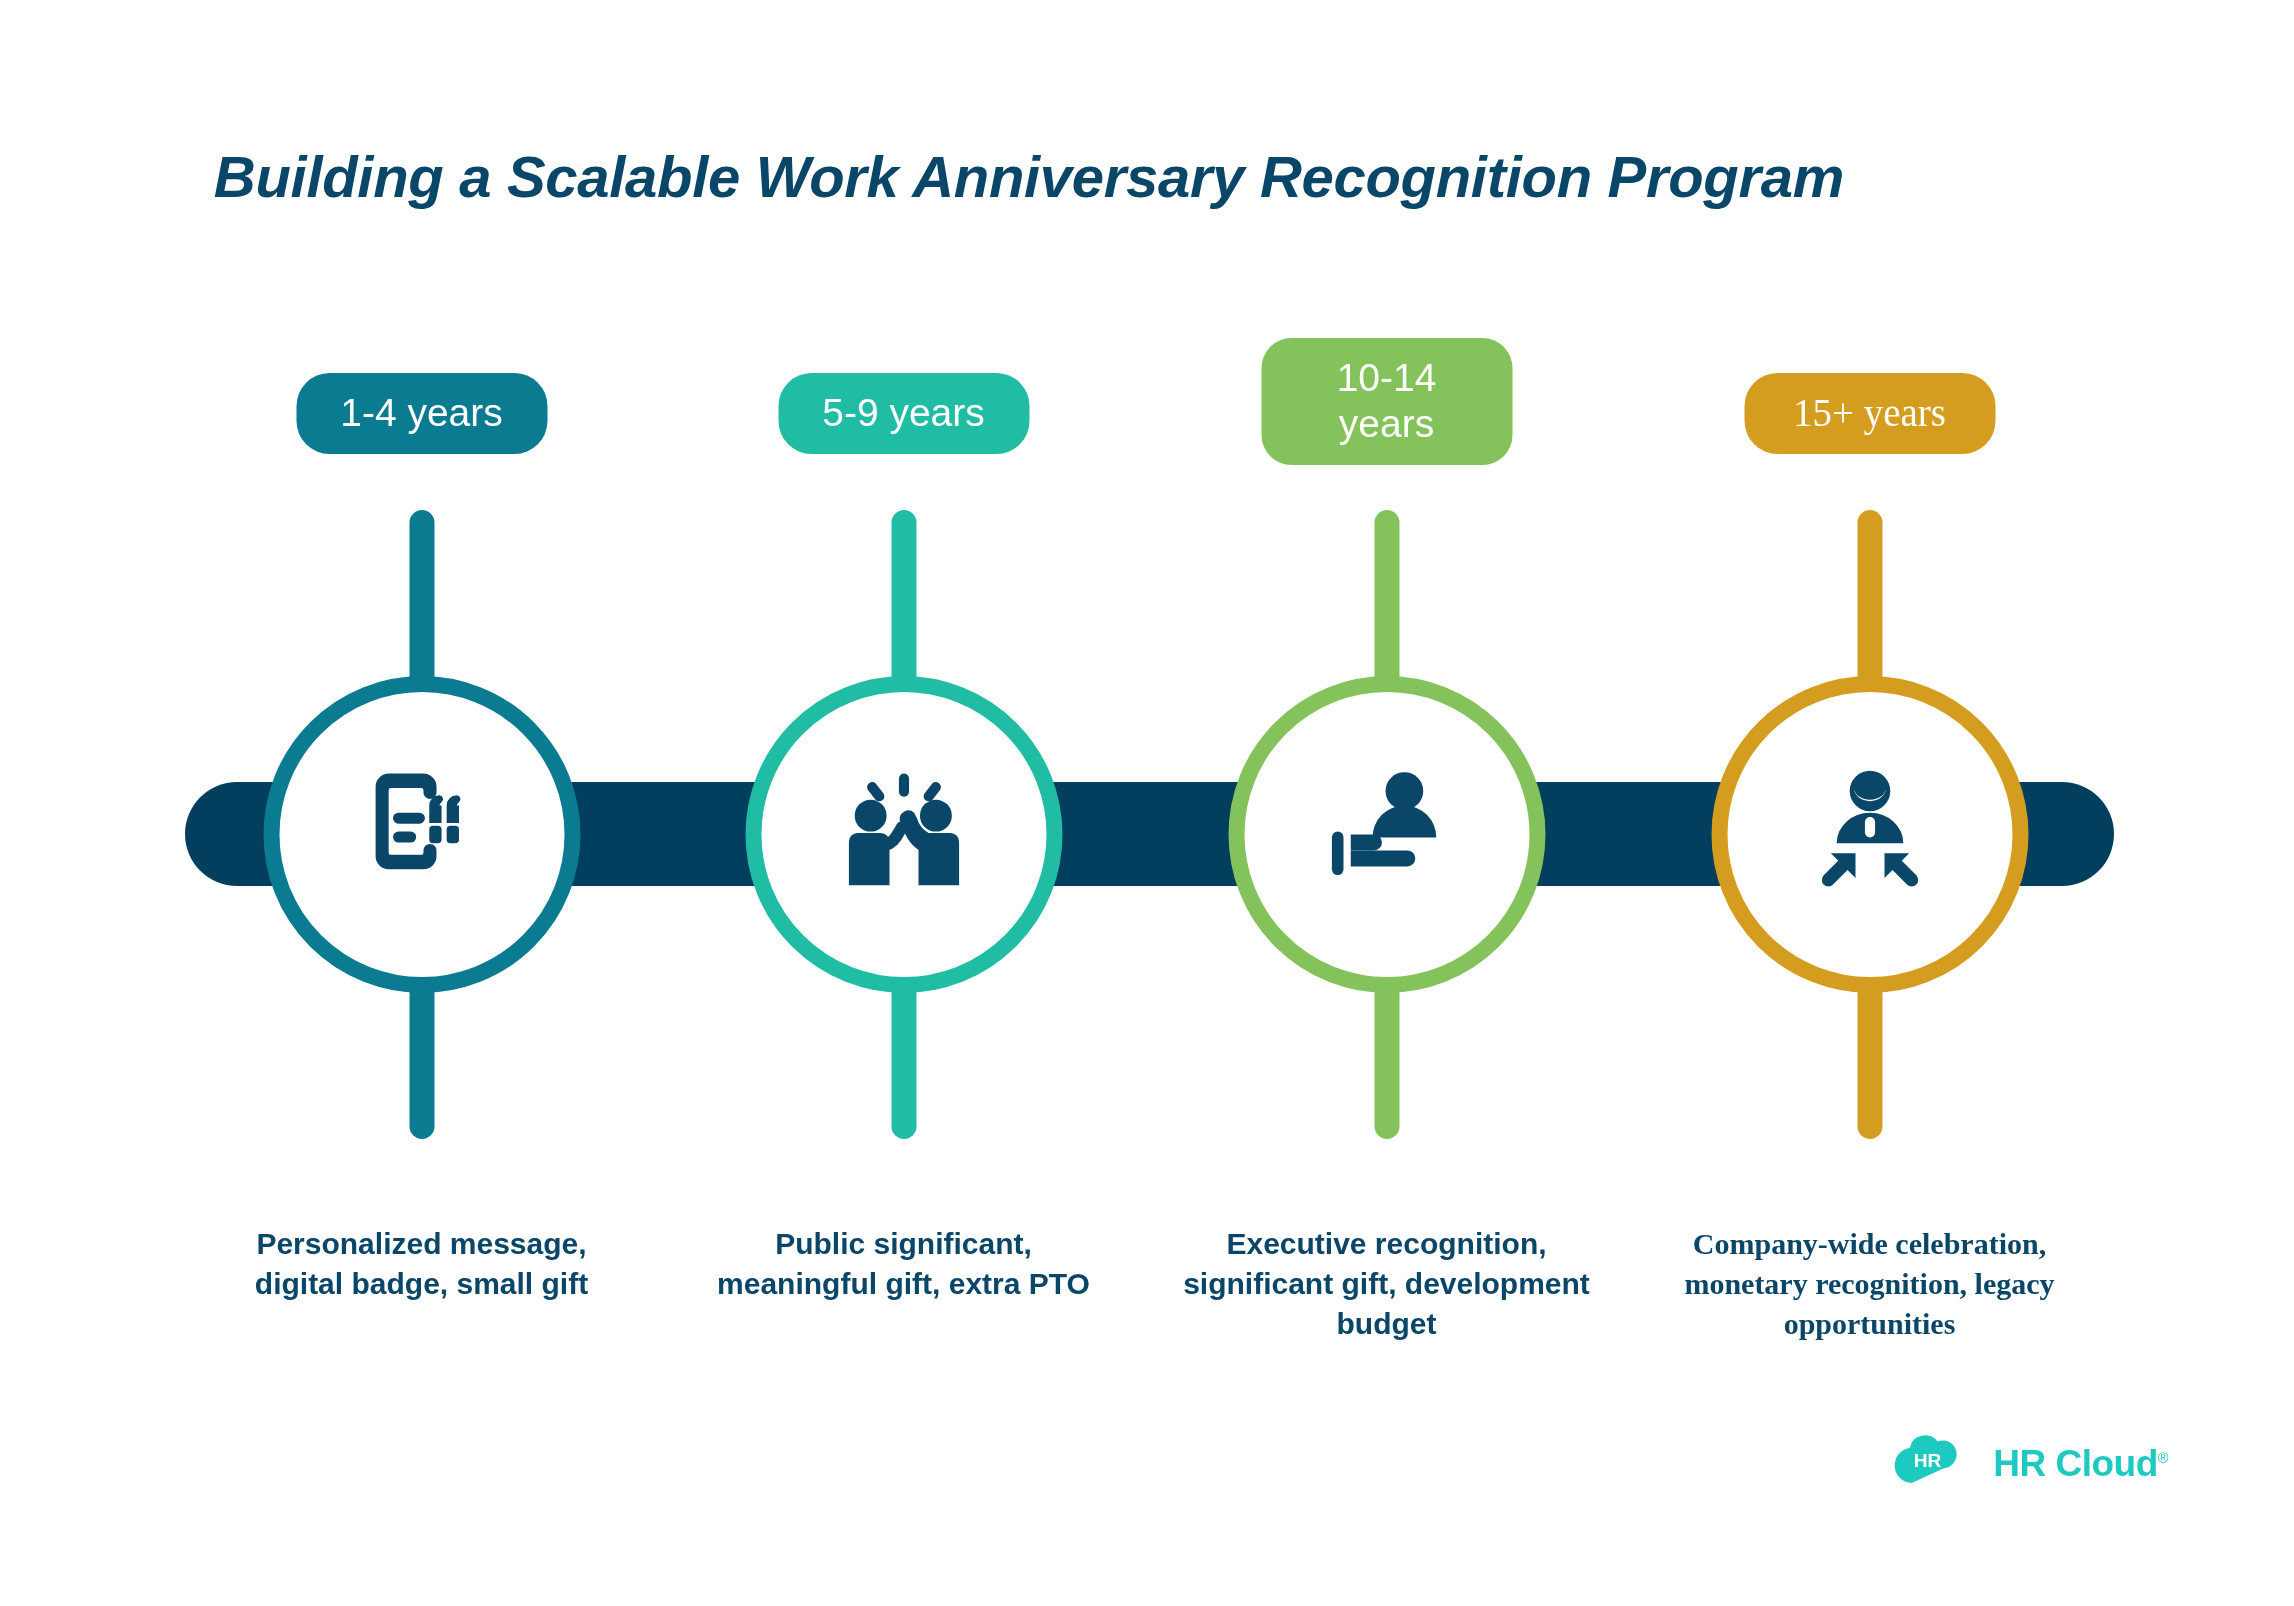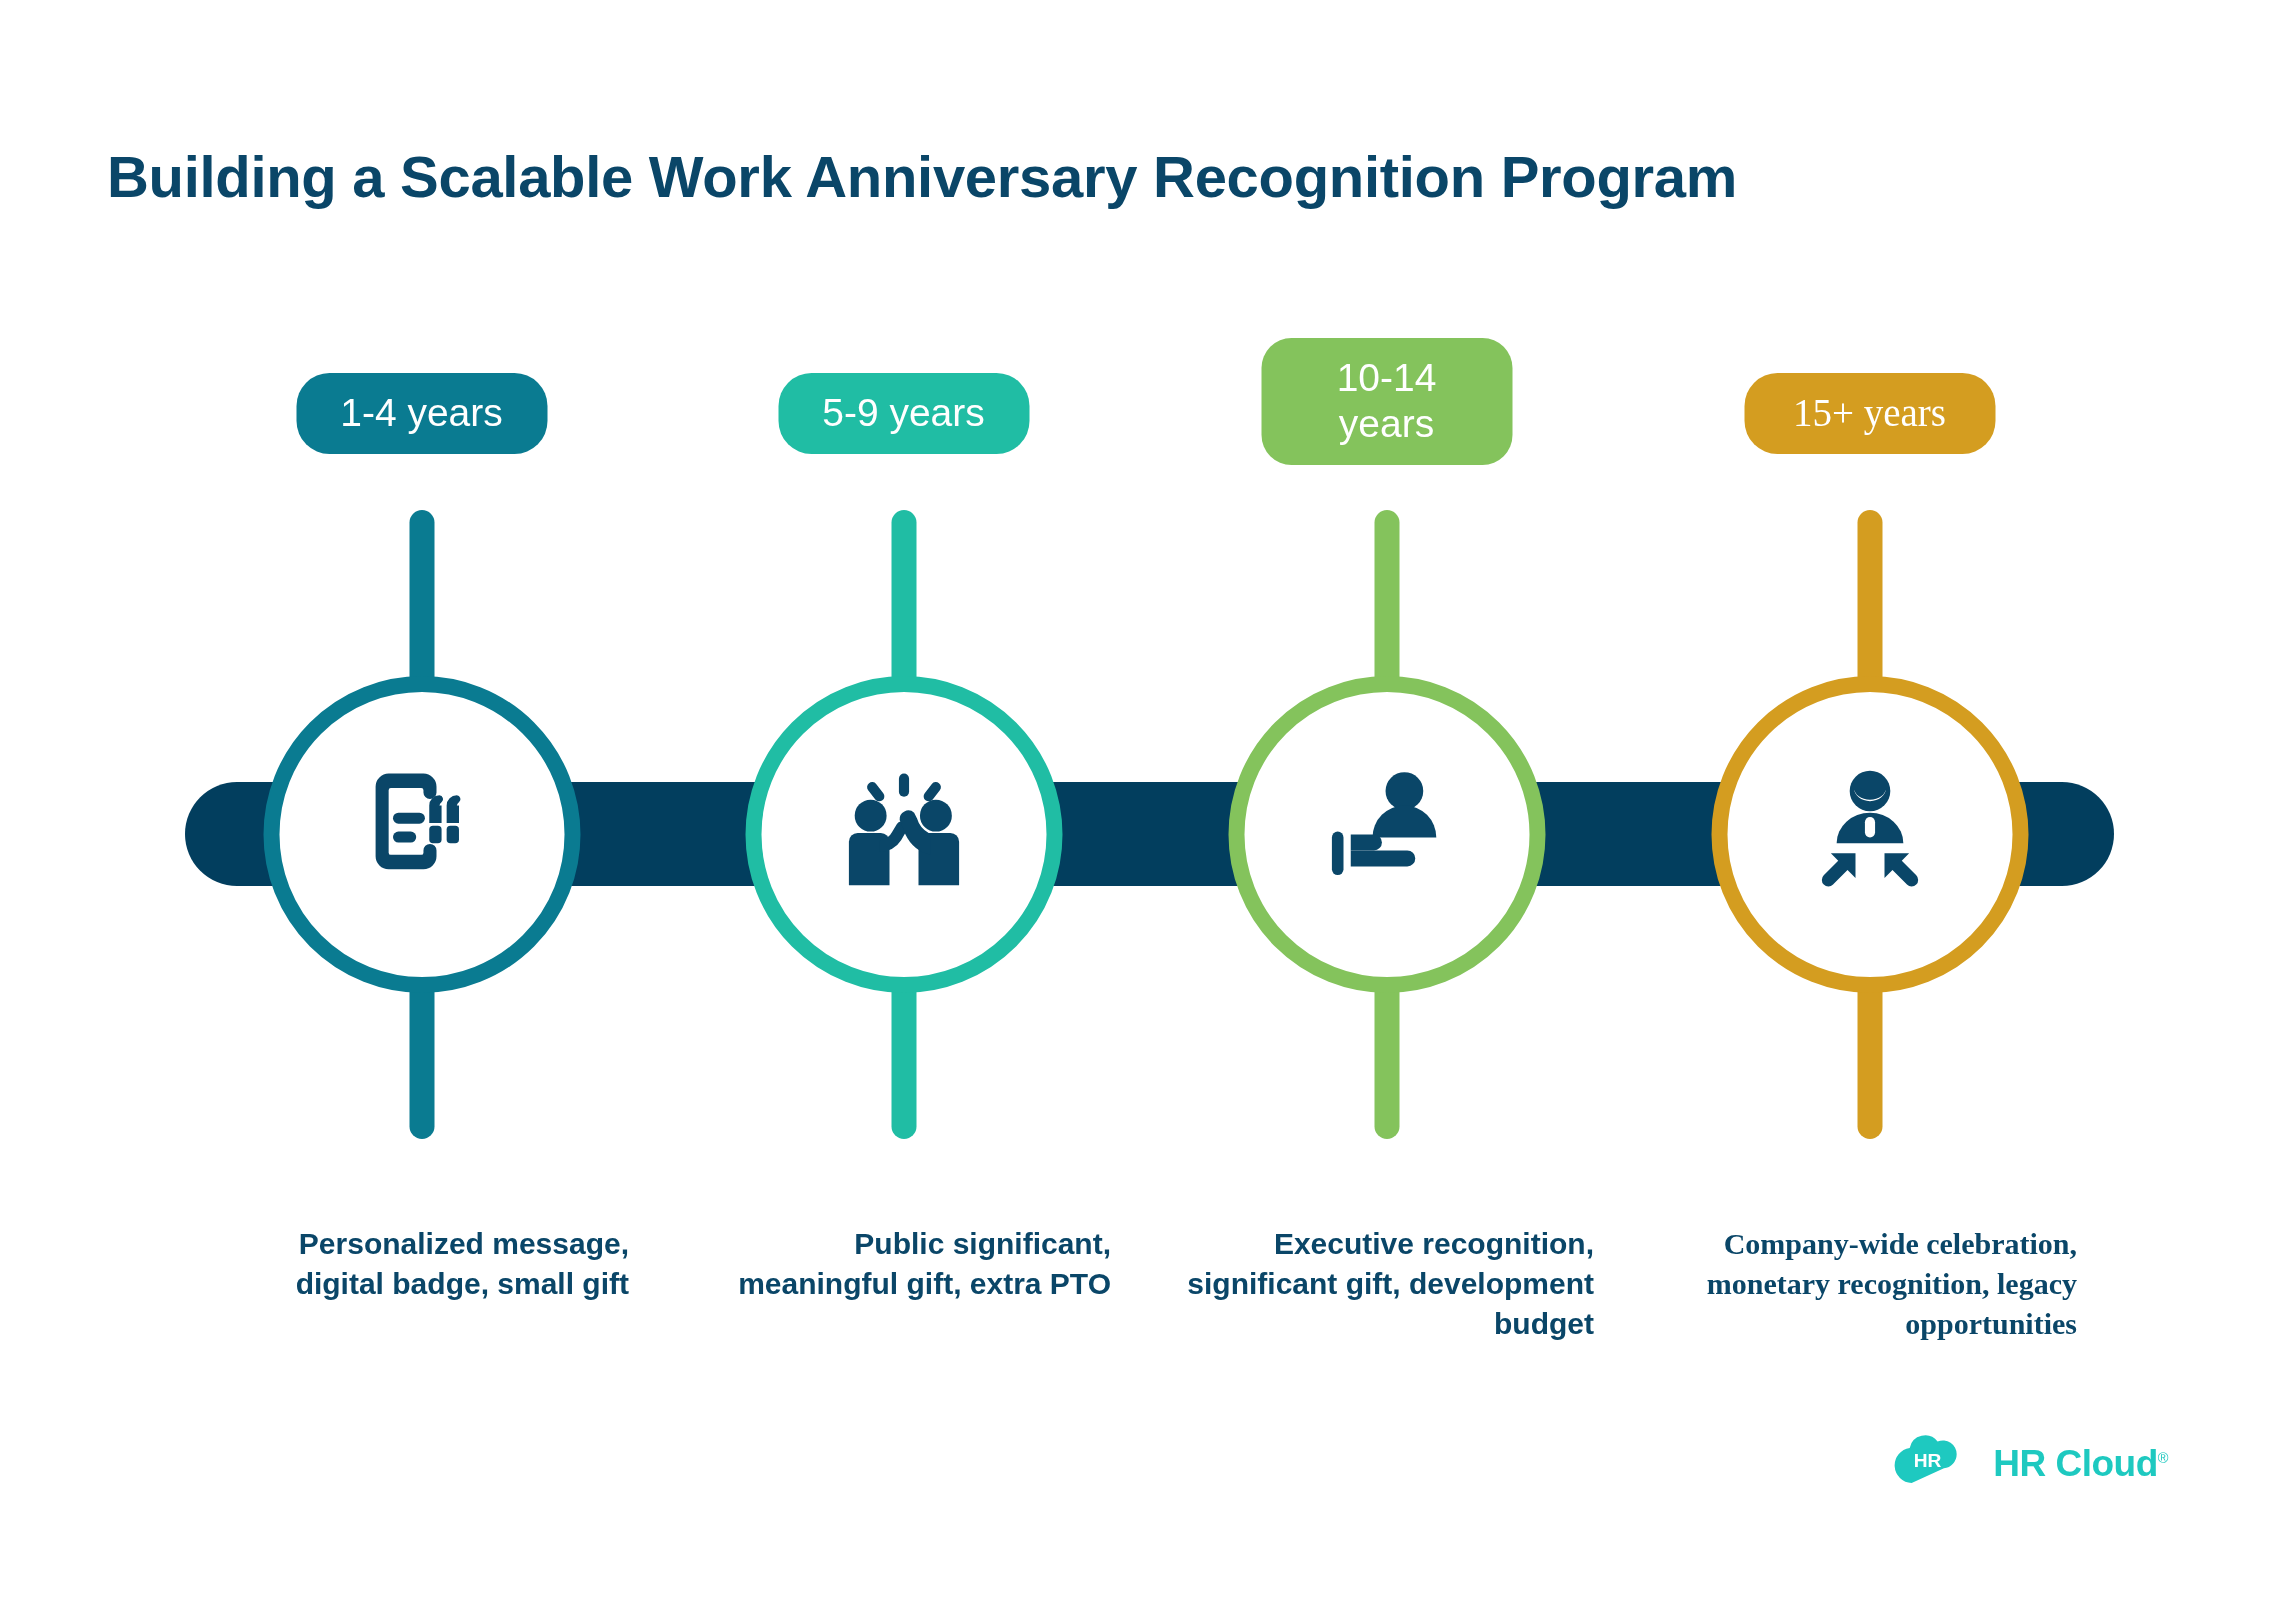--- a/index.html
+++ b/index.html
@@ -14,25 +14,26 @@
     position: relative;
     overflow: hidden;
   }
 
   
   .title {
     position: absolute;
     top: 143px;
     left: 0;
     width: 1844px;
-    text-align: center;
+    text-align: right;
     font-size: 58px;
     font-weight: bold;
     color: #0a4668;
     letter-spacing: -0.3px;
+    font-style: italic;
   }
 
   
   .stage {
     position: absolute;
     top: 0;
     left: 0;
     width: 2294px;
     height: 1140px;
   }
@@ -116,21 +117,21 @@
     display: block;
   }
 
   
   .caption {
     position: absolute;
     left: 50%;
     transform: translateX(-50%);
     top: 1224px;
     width: 415px;
-    text-align: right;
+    text-align: center;
     font-size: 30px;
     font-weight: bold;
     line-height: 1.34;
     color: #0a4668;
   }
 
   
   .logo {
     position: absolute;
     right: 126px;

